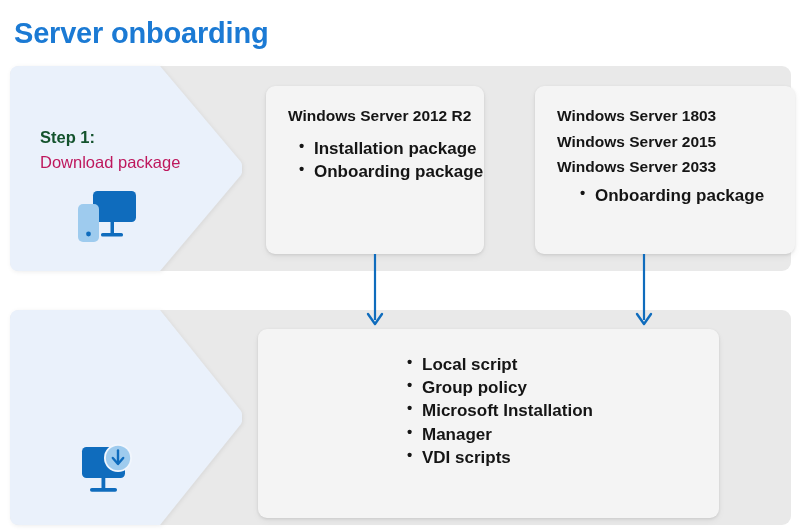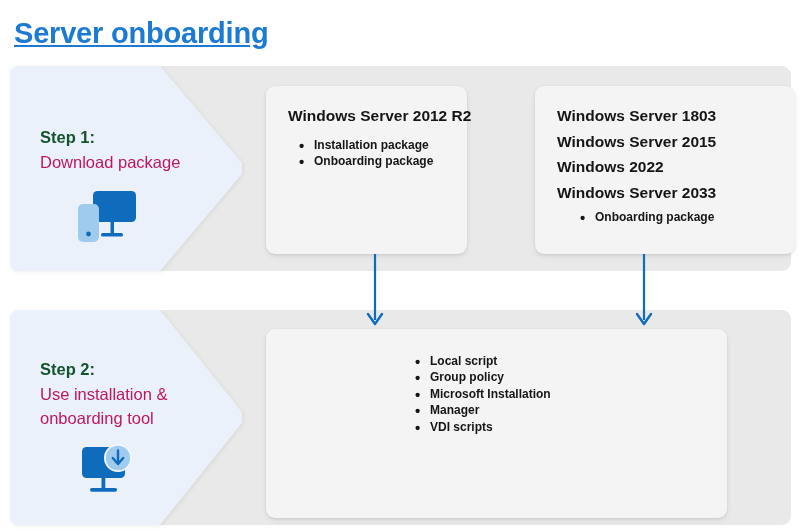--- a/index.html
+++ b/index.html
@@ -25,21 +25,20 @@
   
   .page-title {
     position: absolute;
     left: 14px;
     top: 17px;
     font-size: 29px;
     font-weight: bold;
     letter-spacing: -0.2px;
     color: #1b7ad4;
     white-space: nowrap;
-    text-decoration: underline;
   }
 
   
   .band {
     position: absolute;
     left: 10px;
     width: 781px;
     background: #e9e9e9;
     border-radius: 9px;
   }
@@ -79,44 +78,44 @@
     z-index: 3;
   }
 
   
   .card {
     position: absolute;
     background: #f4f4f4;
     border-radius: 9px;
     box-shadow: 0 1px 3px rgba(0,0,0,0.10), 0 3px 7px rgba(0,0,0,0.05);
   }
-  #card-a { left: 266px; top: 86px; width: 201px; height: 168px; }
+  #card-a { left: 266px; top: 86px; width: 218px; height: 168px; }
   #card-b { left: 535px; top: 86px; width: 260px; height: 168px; }
-  #card-c { left: 266px; top: 329px; width: 461px; height: 189px; }
+  #card-c { left: 258px; top: 329px; width: 461px; height: 189px; }
 
   .card-inner {
     padding: 22px 22px 0 22px;
   }
   .os-line {
     font-size: 15.5px;
     font-weight: bold;
     color: #151515;
     line-height: 1.0;
     margin-bottom: 13px;
     white-space: nowrap;
   }
   .os-line.tight { margin-bottom: 12px; }
 
   ul.bullets {
     margin: 4px 0 0 0;
     padding-left: 26px;
     list-style: none;
   }
   ul.bullets li {
-    font-size: 12px;
+    font-size: 17px;
     font-weight: bold;
     color: #151515;
     line-height: 1.37;
     position: relative;
     white-space: nowrap;
   }
   ul.bullets li::before {
     content: "\2022";
     position: absolute;
     left: -15px;
@@ -175,21 +174,20 @@
         <li>Installation package</li>
         <li>Onboarding package</li>
       </ul>
     </div>
   </div>
 
   <div class="card" id="card-b">
     <div class="card-inner">
       <div class="os-line" style="margin-bottom:10px;">Windows Server 1803</div>
       <div class="os-line" style="margin-bottom:10px;">Windows Server 2015</div>
-      <div class="os-line" style="margin-bottom:10px;">Windows 2022</div>
       <div class="os-line" style="margin-bottom:9px;">Windows Server 2033</div>
       <ul class="bullets" style="padding-left:38px;">
         <li>Onboarding package</li>
       </ul>
     </div>
   </div>
 
   <div class="arrow" style="left:366px; top:254px;">
     <svg width="18" height="76" viewBox="0 0 18 76">
       <line x1="9" y1="0" x2="9" y2="66" stroke="#0f6cbd" stroke-width="2.2"></line>
@@ -205,25 +203,20 @@
   </div>
 
   <div class="band" id="band-2">
 
     <div class="chevron-wrap">
       <svg width="232" height="215" viewBox="0 0 232 215">
         <path d="M9 0 H150 L231 101 Q234 107.5 231 114 L150 215 H9 Q0 215 0 206 V9 Q0 0 9 0 Z" fill="#eaf1fb"></path>
       </svg>
     </div>
 
-    <div class="step-text" style="top:48px;">
-      <div class="step-label">Step 2:</div>
-      <div class="step-desc">Use installation &amp;</div>
-      <div class="step-desc">onboarding tool</div>
-    </div>
 
     <div class="step-icon" style="left:64px; top:133px;">
       <svg width="70" height="62" viewBox="0 0 70 62">
         <rect x="8" y="4" width="43" height="31" rx="4.5" fill="#0f6cbd"></rect>
         <rect x="27.5" y="35" width="3.8" height="11" fill="#0f6cbd"></rect>
         <rect x="16" y="45" width="27" height="3.8" rx="1.8" fill="#0f6cbd"></rect>
         <circle cx="44" cy="15" r="14" fill="#f1f6fd"></circle>
         <circle cx="44" cy="15" r="12.2" fill="#9ecbee"></circle>
         <line x1="44" y1="7.5" x2="44" y2="19.5" stroke="#0f6cbd" stroke-width="2.4" stroke-linecap="round"></line>
         <path d="M38.8 15 L44 21 L49.2 15" fill="none" stroke="#0f6cbd" stroke-width="2.4" stroke-linecap="round" stroke-linejoin="round"></path>

